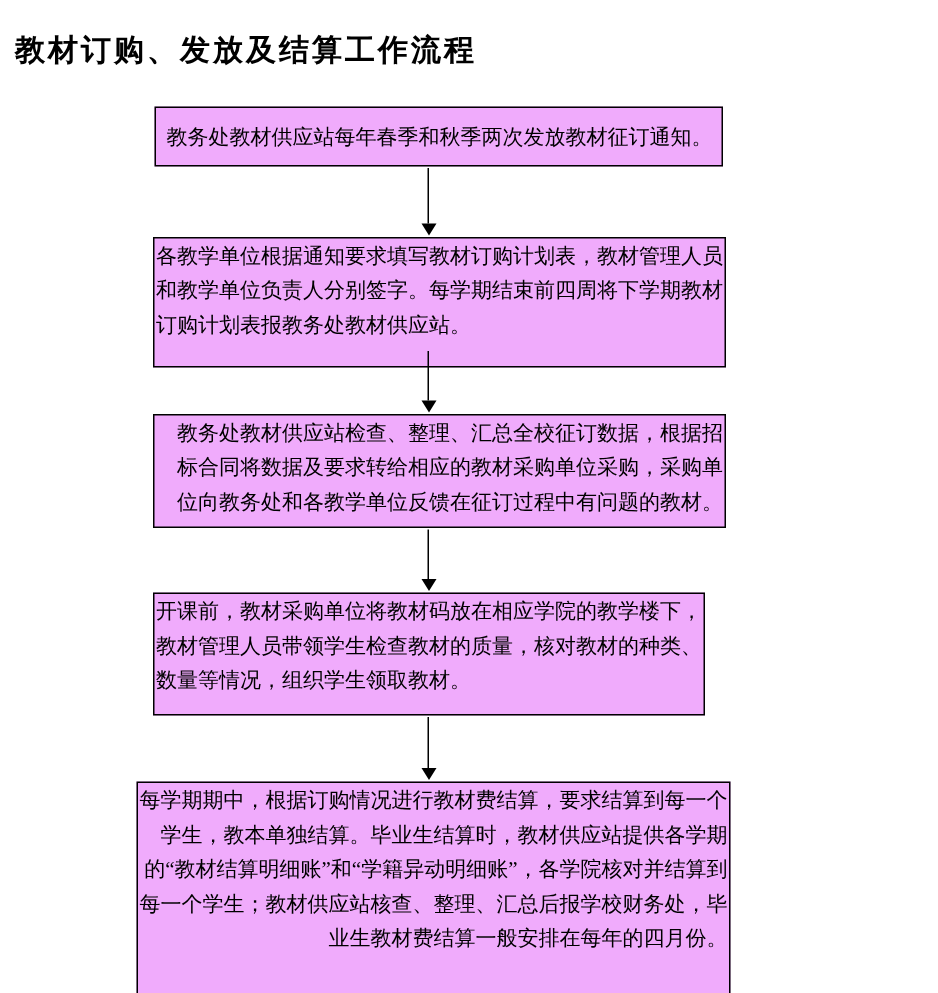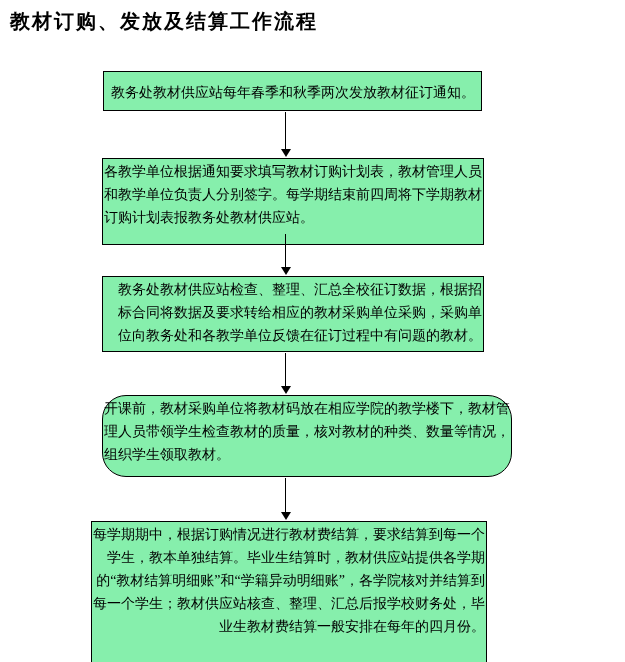--- a/index.html
+++ b/index.html
@@ -9,40 +9,40 @@
     width: 625px;
     height: 662px;
     font-family: "Liberation Serif", serif;
     color: #000000;
     overflow: hidden;
   }
 
   .doc-title {
     position: absolute;
     left: 10px;
-    top: 8px;
+    top: 20px;
     font-size: 20px;
     font-weight: bold;
     letter-spacing: 2px;
     white-space: nowrap;
   }
 
   .flow-box {
     position: absolute;
     border: 1px solid #000000;
-    background: #86efac;
+    background: #f0abfc;
     font-size: 14px;
     line-height: 23px;
     text-align: left;
   }
 
   .box-1 { left: 103px; top: 71px;  width: 379px; height: 40px; padding: 9px 4px 0 7px; }
   .box-2 { left: 102px; top: 158px; width: 382px; height: 87px; padding: 1px 1px 0 1px; }
   .box-3 { left: 102px; top: 276px; width: 382px; height: 76px; padding: 1px 1px 0 15px; }
-  .box-4 { left: 102px; top: 395px; width: 410px; height: 82px; padding: 1px 1px 0 1px; border-radius: 24px; }
+  .box-4 { left: 102px; top: 395px; width: 368px; height: 82px; padding: 1px 1px 0 1px; }
   .box-5 { left: 91px;  top: 521px; width: 396px; height: 148px; padding: 1px 1px 0 1px; text-align: right; }
 
   .flow-arrow {
     position: absolute;
     left: 280px;
     width: 11px;
     display: flex;
     flex-direction: column;
     align-items: center;
   }

